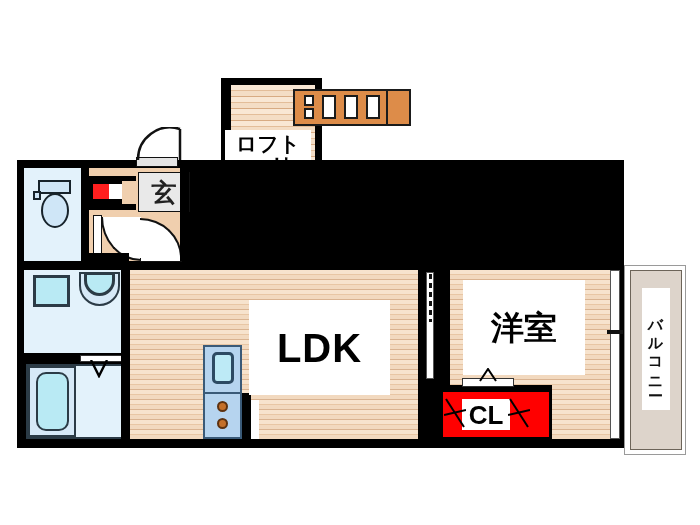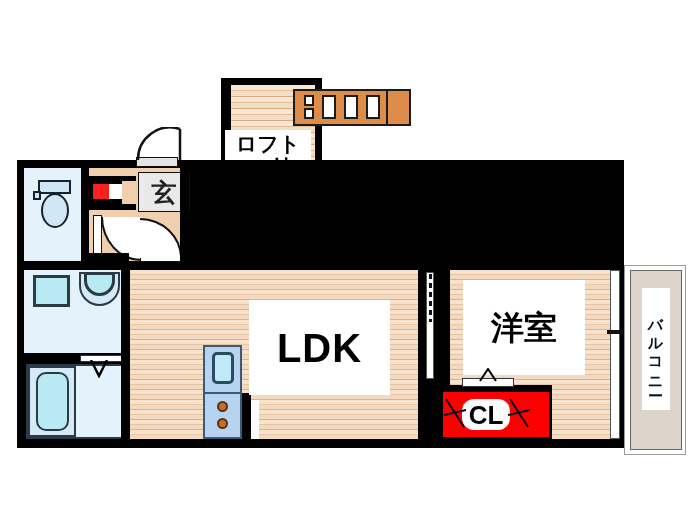--- a/index.html
+++ b/index.html
@@ -180,21 +180,21 @@
   <div class="abs dash-v" style="left:429px;top:274px;width:3px;height:48px;"></div>
 
   <div class="abs floor-wood" style="left:450px;top:270px;width:160px;height:169px;"></div>
 
   <div class="abs label stack" style="left:463px;top:280px;width:122px;height:95px;">
     <div class="lbl-room">洋室</div>
   </div>
 
   <div class="abs wall" style="left:440px;top:385px;width:112px;height:54px;"></div>
   <div class="abs floor-red" style="left:443px;top:392px;width:106px;height:45px;"></div>
-  <div class="abs label" style="left:462px;top:399px;width:48px;height:31px;border-radius:12px;">
+  <div class="abs label" style="left:462px;top:399px;width:48px;height:31px;">
     <span class="lbl-cl">CL</span>
   </div>
   <svg class="abs" style="left:444px;top:396px;width:22px;height:34px;" viewBox="0 0 22 34">
     <path d="M2 3 L20 31" stroke="#000" stroke-width="2" fill="none"></path>
     <path d="M0 19 L22 14" stroke="#000" stroke-width="2" fill="none"></path>
   </svg>
   <svg class="abs" style="left:508px;top:396px;width:22px;height:34px;" viewBox="0 0 22 34">
     <path d="M2 3 L20 31" stroke="#000" stroke-width="2" fill="none"></path>
     <path d="M0 19 L22 14" stroke="#000" stroke-width="2" fill="none"></path>
   </svg>

